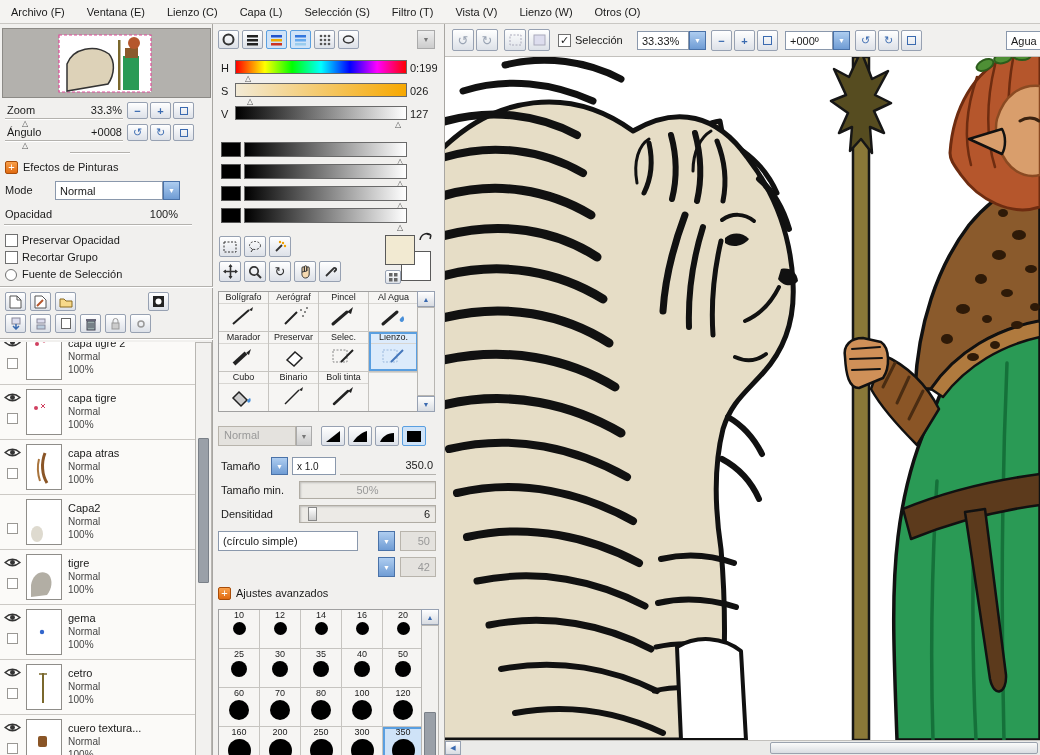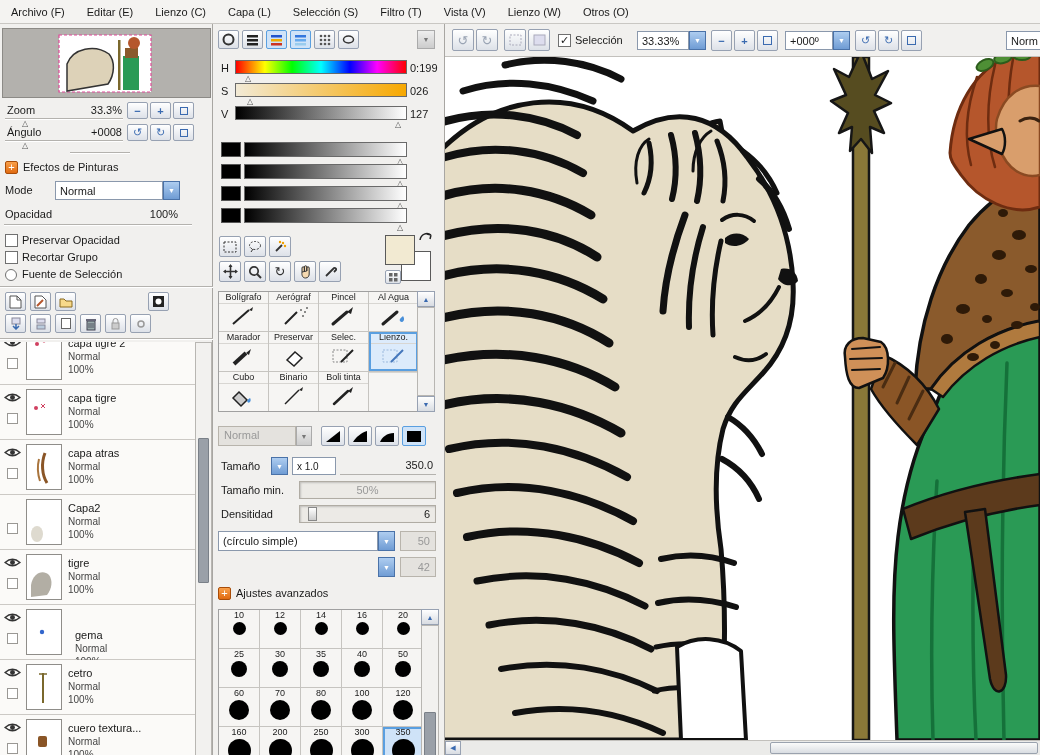--- a/index.html
+++ b/index.html
@@ -54,21 +54,21 @@
   .linkbox { position:absolute; left:7px; top:28px; width:11px; height:11px; border:1px solid #9a9894; background:#fff; }
   .hdrplus { width:13px; height:13px; background:linear-gradient(#f9a04a,#e06a10); border:1px solid #a84c08; color:#fff;
              font-size:11px; line-height:11px; text-align:center; border-radius:2px; }
   svg { display:block; }
 </style>
 </head>
 <body>
 
 <div class="r menubar">
   <span class="menu-item">Archivo (F)</span>
-  <span class="menu-item">Editar (E)</span>
+  <span class="menu-item">Ventana (E)</span>
   <span class="menu-item">Lienzo (C)</span>
   <span class="menu-item">Capa (L)</span>
   <span class="menu-item">Selección (S)</span>
   <span class="menu-item">Filtro (T)</span>
   <span class="menu-item">Vista (V)</span>
   <span class="menu-item">Lienzo (W)</span>
   <span class="menu-item">Otros (O)</span>
 </div>
 
 <div class="r panelL">
@@ -296,21 +296,21 @@
             <path d="M1,6 Q8,0 15,6 Q8,12 1,6 Z" fill="none" stroke="#333" stroke-width="1.3"></path>
             <circle cx="8" cy="6" r="2.3" fill="#333"></circle>
           </svg>
         </div>
       <div class="linkbox"></div>
       <div class="thumbbox">
           <svg width="34" height="44">
             <circle cx="15" cy="22" r="2.2" fill="#3366cc"></circle>
           </svg>
         </div>
-      <div class="r" style="left:68px;top:24px;width:124px;margin-left:7px;">
+      <div class="r" style="left:68px;top:7px;width:124px;">
         <div class="lr-name">gema</div>
         <div class="lr-sub">Normal</div>
         <div class="lr-sub">100%</div>
       </div>
     </div>
 
     <div class="layer-row">
       <div class="eyebox">
           <svg width="17" height="13" viewBox="0 0 16 12">
             <path d="M1,6 Q8,0 15,6 Q8,12 1,6 Z" fill="none" stroke="#333" stroke-width="1.3"></path>
@@ -621,21 +621,21 @@
 
   <div class="r lbl" style="left:8px;top:460px;">Tamaño min.</div>
   <div class="r sunken" style="left:86px;top:457px;width:137px;height:18px;text-align:center;color:#999;padding-top:2px;"><span>50%</span></div>
 
   <div class="r lbl" style="left:8px;top:484px;">Densitidad</div>
   <div class="r sunken" style="left:86px;top:481px;width:137px;height:18px;">
     <div class="r" style="left:8px;top:1px;width:9px;height:14px;background:linear-gradient(#fff,#ccc);border:1px solid #888;"></div>
     <div class="r" style="right:5px;top:2px;">6</div>
   </div>
 
-  <div class="r inputbox" style="left:5px;top:507px;width:160px;height:20px;text-align:center;">
+  <div class="r inputbox" style="left:5px;top:507px;width:140px;height:20px;text-align:center;">
       <span>(círculo simple)</span>
     </div>
   <div class="r ddb" style="left:165px;top:507px;width:17px;height:20px;">▼</div>
   <div class="r disbox" style="left:187px;top:507px;width:36px;height:20px;text-align:right;padding:3px 5px;"><span>50</span></div>
 
   <div class="r ddb" style="left:165px;top:533px;width:17px;height:20px;">▼</div>
   <div class="r disbox" style="left:187px;top:533px;width:36px;height:20px;text-align:right;padding:3px 5px;"><span>42</span></div>
 
   <div class="r hdrplus" style="left:5px;top:563px;">+</div>
   <div class="r lbl" style="left:23px;top:563px;">Ajustes avanzados</div>
@@ -755,21 +755,21 @@
   <div class="r inputbox" style="left:340px;top:7px;width:48px;height:19px;">
       <span>+000º</span>
     </div>
   <div class="r ddb" style="left:388px;top:7px;width:17px;height:19px;">▼</div>
   <div class="r btn" style="left:410px;top:6px;width:21px;height:21px;color:#3a6ab0;">↺</div>
   <div class="r btn" style="left:433px;top:6px;width:21px;height:21px;color:#3a6ab0;">↻</div>
   <div class="r btn" style="left:456px;top:6px;width:21px;height:21px;">
       <span style="width:9px;height:9px;border:1.5px solid #3a6ab0;display:block;"></span>
     </div>
   <div class="r inputbox" style="left:561px;top:7px;width:40px;height:19px;overflow:hidden;">
-      <span>Norm</span>
+      <span>Agua</span>
     </div>
 </div>
 
 <div class="r canvasA">
   <svg width="595" height="683" viewBox="0 0 595 683">
     <g stroke-linecap="round" stroke-linejoin="round">
 
       <path d="M185,138 C176,100 186,76 206,68 C218,92 216,120 205,140 Z" fill="#e6ddc6" stroke="#111" stroke-width="5"></path>
       <path d="M240,122 C239,88 254,66 275,64 C281,88 274,114 259,128 Z" fill="#e6ddc6" stroke="#111" stroke-width="5"></path>
 

